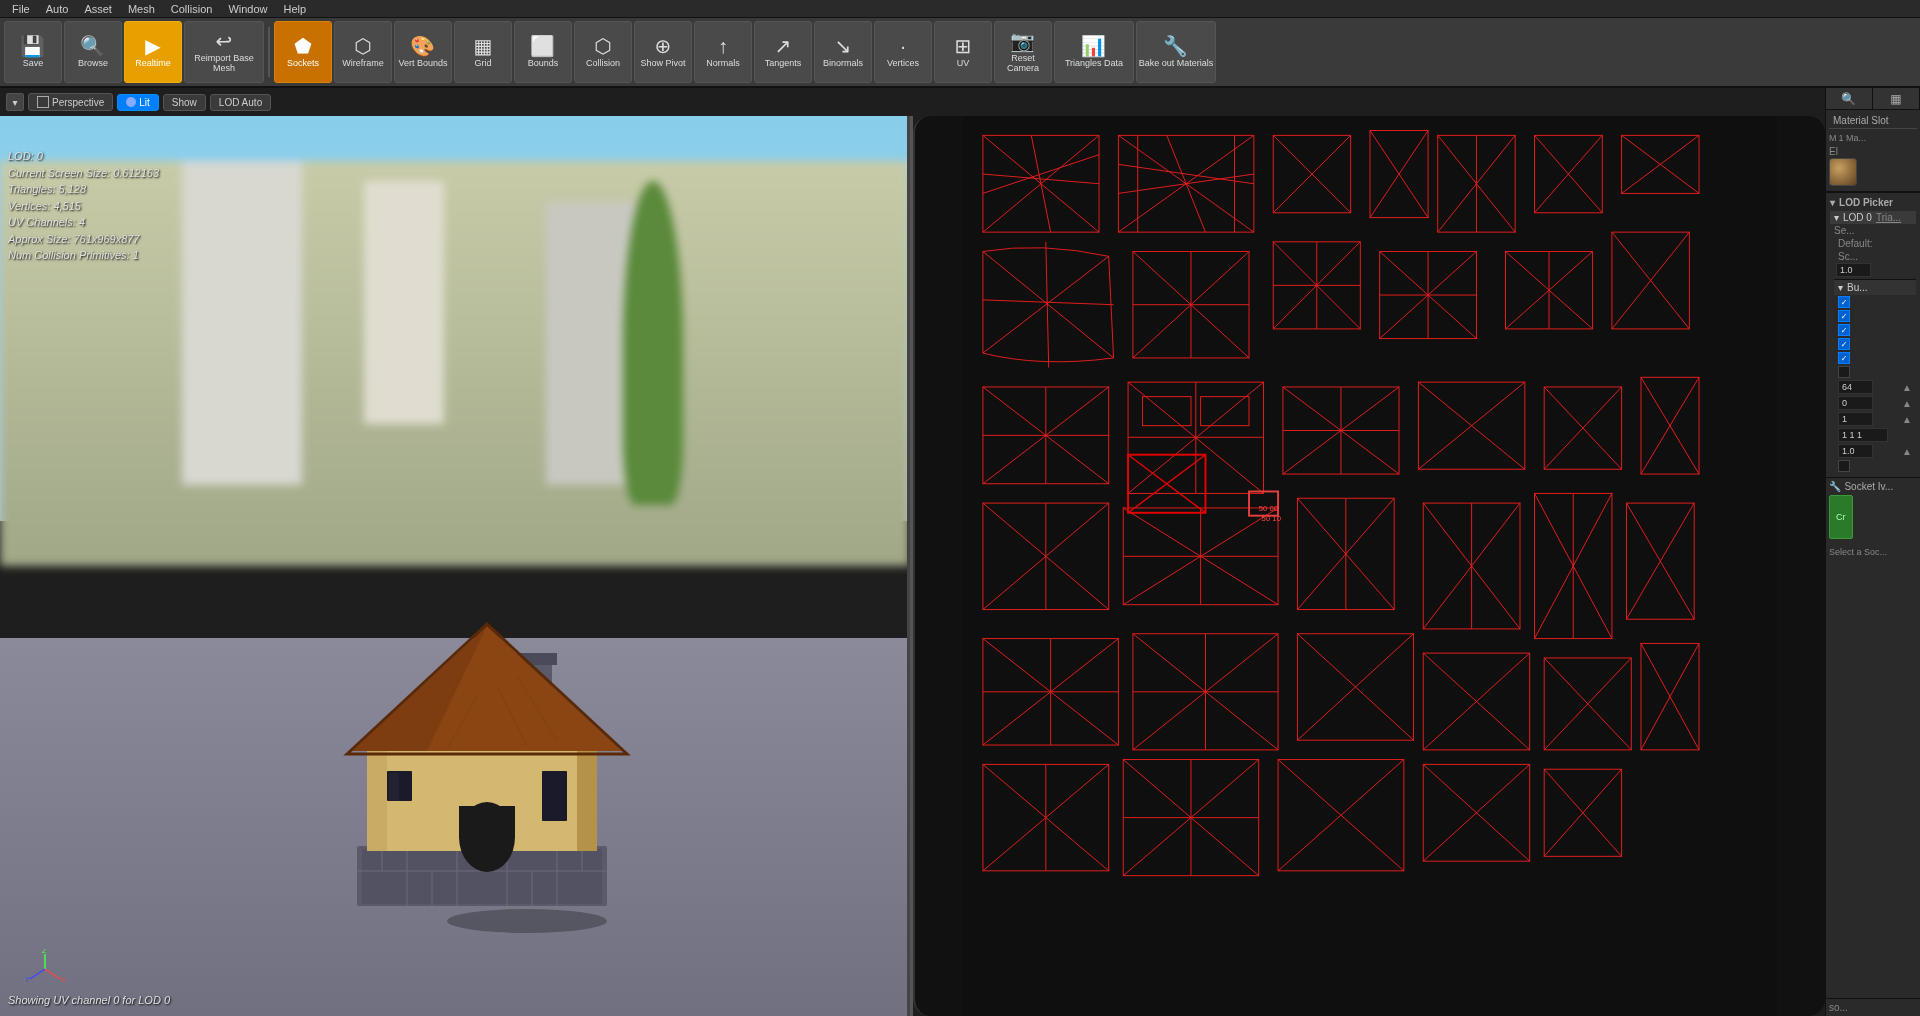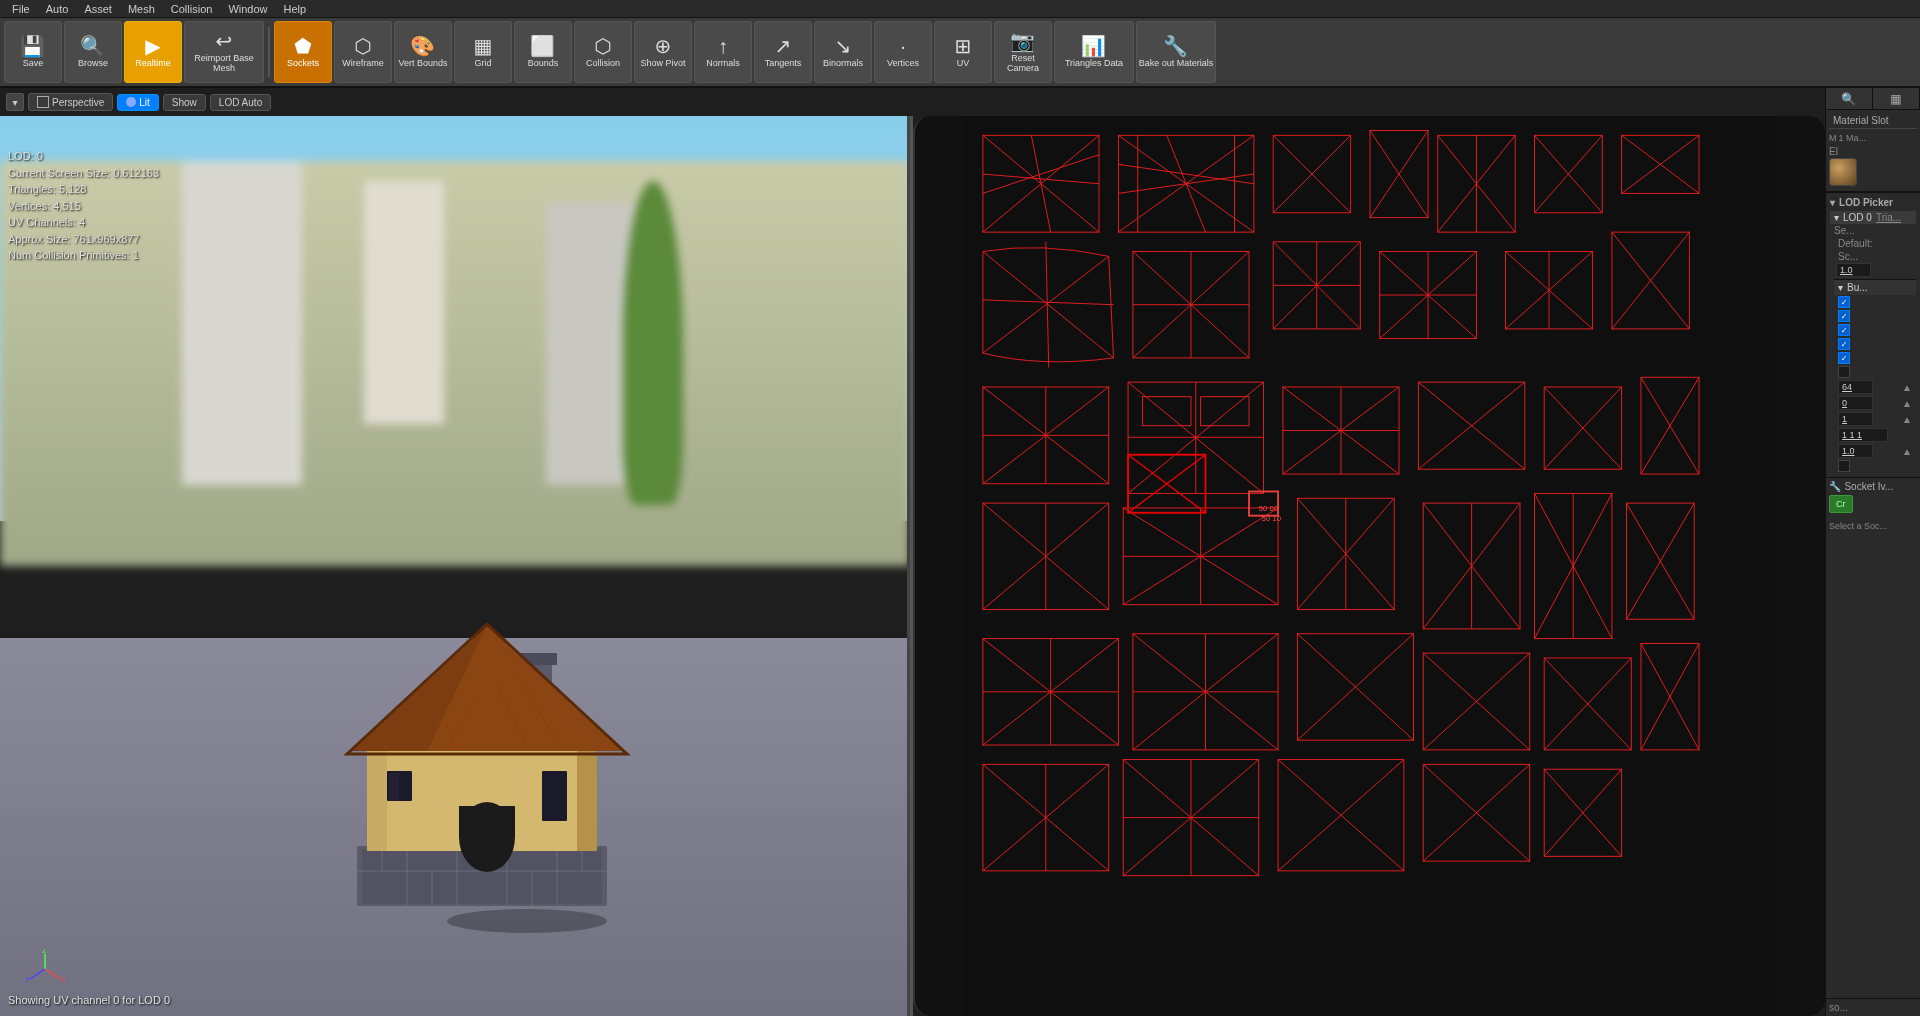--- a/index.html
+++ b/index.html
@@ -238,21 +238,20 @@
     }
     .prop-label { color: #888; }
 
     .input-field {
       background: #1a1a1a;
       border: 1px solid #333;
       color: #ccc;
       font-size: 9px;
       padding: 1px 3px;
       width: 35px;
-      text-decoration: underline;
     }
 
     .checkbox-row {
       display: flex;
       align-items: center;
       gap: 3px;
       padding: 1px 4px;
       font-size: 10px;
       color: #ccc;
     }
@@ -281,21 +280,21 @@
       align-items: center;
       gap: 4px;
       cursor: pointer;
       border-top: 1px solid #111;
     }
 
     .green-btn {
       background: #2a7a2a;
       border: 1px solid #3a9a3a;
       color: #aaffaa;
-      padding: 3px 6px;
+      padding: 16px 6px;
       font-size: 9px;
       cursor: pointer;
       border-radius: 2px;
     }
   </style>
 </head>
 <body>
 
 <div id="menu-bar">
   <span class="menu-item">File</span>
@@ -424,21 +423,21 @@
       <div class="viewport-btn">
         <span>Show</span>
       </div>
       <div class="viewport-btn">
         <span>LOD Auto</span>
       </div>
     </div>
 
     <div style="position:absolute; top:28px; left:0; right:0; bottom:0; display:flex;">
 
-      <div id="viewport-3d" style="width:580px; position:relative; overflow:hidden; flex-shrink:0;">
+      <div id="viewport-3d" style="width:580px; position:relative; overflow:hidden; flex-shrink:0;font-style:italic;">
 
         <div style="position:absolute;top:0;left:0;right:0;bottom:0;">
 
           <div style="position:absolute;top:0;left:0;right:0;height:45%;background:linear-gradient(to bottom,#87CEEB 0%,#B0D4E8 100%);"></div>
 
           <div style="position:absolute;top:5%;left:0;right:0;height:45%;background:linear-gradient(to bottom,#c8cba8 0%,#a0a888 100%);filter:blur(4px);overflow:hidden;">
             <div style="position:absolute;top:0;left:20%;width:120px;height:80%;background:#d8d8d0;"></div>
             <div style="position:absolute;top:10%;left:60%;width:90px;height:70%;background:#c8c8c0;"></div>
             <div style="position:absolute;top:5%;left:40%;width:80px;height:60%;background:#e0ddd0;"></div>
 

